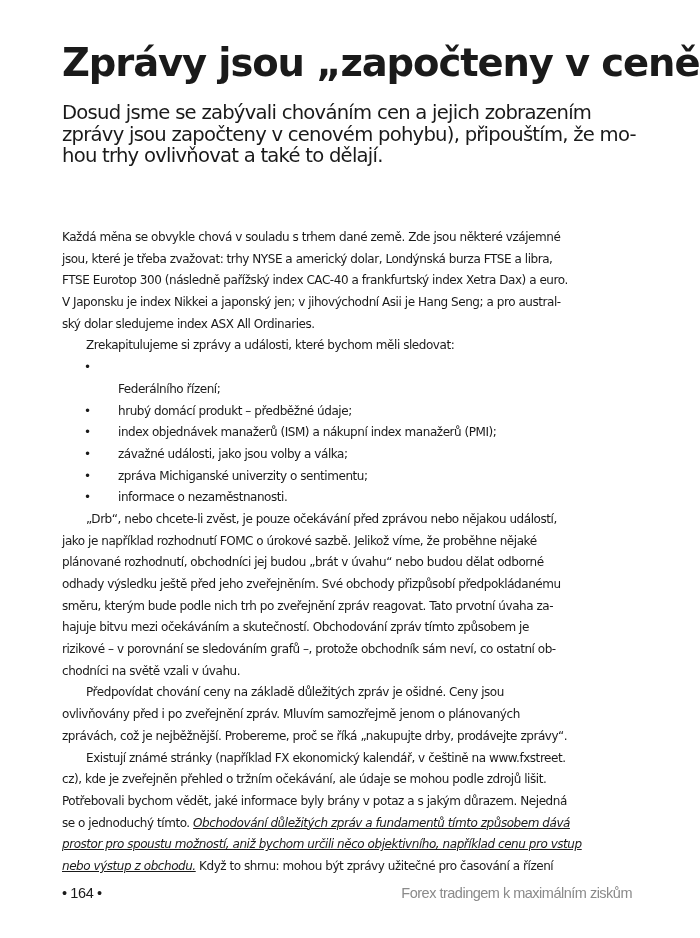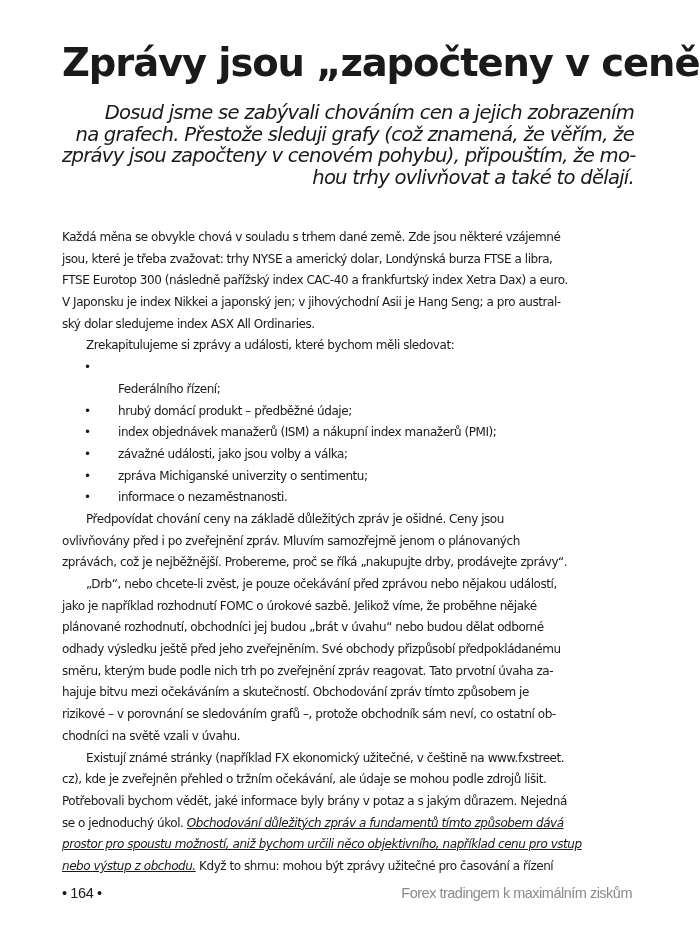--- a/index.html
+++ b/index.html
@@ -5,23 +5,23 @@
   html, body { margin:0; padding:0; background:#ffffff; }
   body { width:700px; height:938px; position:relative; overflow:hidden; color:#1a1a1a; }
   .page { position:absolute; left:62px; top:0; width:570px; }
   .title {
     position:absolute; left:0; top:38px; width:580px;
     font-family:"DejaVu Sans", sans-serif; font-weight:bold;
     font-size:38.5px; letter-spacing:-1.1px; line-height:50px; white-space:nowrap; margin:0;
   }
   .lead {
     position:absolute; left:0; top:98px; width:572px;
-    font-family:"DejaVu Sans", sans-serif; font-style:italic;
+    font-family:"DejaVu Sans", sans-serif; 
     font-size:19.6px; line-height:29.8px; letter-spacing:-0.75px; margin:0;
-    text-align:right;
+    text-align:left;
   }
   .lead .ln { display:block; white-space:nowrap; }
   .body {
     position:absolute; left:0; top:227px; width:570px;
     font-family:"DejaVu Sans", sans-serif; font-size:12px; line-height:21.7px;
     letter-spacing:-0.45px;
   }
   .ln { display:block; white-space:nowrap; height:21.7px; }
   .ind { padding-left:24px; }
   .bl { position:relative; padding-left:56px; }
@@ -33,21 +33,20 @@
   .booktitle { position:absolute; right:0; top:0; color:#8a8a8a; letter-spacing:-0.5px;text-align:center; }
 </style>
 </head>
 <body>
 
 <div class="page">
   <h1 class="title">Zprávy jsou „započteny v ceně“</h1>
 
   <div class="lead">
     <span class="ln">Dosud jsme se zabývali chováním cen a jejich zobrazením</span>
-    <span class="ln">na grafech. Přestože sleduji grafy (což znamená, že věřím, že</span>
     <span class="ln">zprávy jsou započteny v cenovém pohybu), připouštím, že mo-</span>
     <span class="ln">hou trhy ovlivňovat a také to dělají.</span>
   </div>
 
   <div class="body">
     <div>
       <span class="ln">Každá měna se obvykle chová v souladu s trhem dané země. Zde jsou některé vzájemné</span>
       <span class="ln">jsou, které je třeba zvažovat: trhy NYSE a americký dolar, Londýnská burza FTSE a libra,</span>
       <span class="ln">FTSE Eurotop 300 (následně pařížský index CAC-40 a frankfurtský index Xetra Dax) a euro.</span>
       <span class="ln">V Japonsku je index Nikkei a japonský jen; v jihovýchodní Asii je Hang Seng; a pro austral-</span>
@@ -71,41 +70,41 @@
       </div>
       <div>
         <span class="ln bl"><span class="dot">•</span><span>zpráva Michiganské univerzity o sentimentu;</span></span>
       </div>
       <div>
         <span class="ln bl"><span class="dot">•</span><span>informace o nezaměstnanosti.</span></span>
       </div>
     </div>
 
     <div>
-      <span class="ln ind">Předpovídat chování ceny na základě důležitých zpráv je ošidné. Ceny jsou</span>
-      <span class="ln">ovlivňovány před i po zveřejnění zpráv. Mluvím samozřejmě jenom o plánovaných</span>
-      <span class="ln">zprávách, což je nejběžnější. Probereme, proč se říká „nakupujte drby, prodávejte zprávy“.</span>
-    </div>
-
-    <div>
       <span class="ln ind">„Drb“, nebo chcete-li zvěst, je pouze očekávání před zprávou nebo nějakou událostí,</span>
       <span class="ln">jako je například rozhodnutí FOMC o úrokové sazbě. Jelikož víme, že proběhne nějaké</span>
       <span class="ln">plánované rozhodnutí, obchodníci jej budou „brát v úvahu“ nebo budou dělat odborné</span>
       <span class="ln">odhady výsledku ještě před jeho zveřejněním. Své obchody přizpůsobí předpokládanému</span>
       <span class="ln">směru, kterým bude podle nich trh po zveřejnění zpráv reagovat. Tato prvotní úvaha za-</span>
       <span class="ln">hajuje bitvu mezi očekáváním a skutečností. Obchodování zpráv tímto způsobem je</span>
       <span class="ln">rizikové – v porovnání se sledováním grafů –, protože obchodník sám neví, co ostatní ob-</span>
       <span class="ln">chodníci na světě vzali v úvahu.</span>
     </div>
 
     <div>
-      <span class="ln ind">Existují známé stránky (například FX ekonomický užitečné, v češtině na www.fxstreet.</span>
+      <span class="ln ind">Předpovídat chování ceny na základě důležitých zpráv je ošidné. Ceny jsou</span>
+      <span class="ln">ovlivňovány před i po zveřejnění zpráv. Mluvím samozřejmě jenom o plánovaných</span>
+      <span class="ln">zprávách, což je nejběžnější. Probereme, proč se říká „nakupujte drby, prodávejte zprávy“.</span>
+    </div>
+
+    <div>
+      <span class="ln ind">Existují známé stránky (například FX ekonomický kalendář, v češtině na www.fxstreet.</span>
       <span class="ln">cz), kde je zveřejněn přehled o tržním očekávání, ale údaje se mohou podle zdrojů lišit.</span>
       <span class="ln">Potřebovali bychom vědět, jaké informace byly brány v potaz a s jakým důrazem. Nejedná</span>
-      <span class="ln"><span>se o jednoduchý úkol. </span><span class="it">Obchodování důležitých zpráv a fundamentů tímto způsobem dává</span></span>
+      <span class="ln"><span>se o jednoduchý tímto. </span><span class="it">Obchodování důležitých zpráv a fundamentů tímto způsobem dává</span></span>
       <span class="ln it">prostor pro spoustu možností, aniž bychom určili něco objektivního, například cenu pro vstup</span>
       <span class="ln"><span class="it">nebo výstup z obchodu.</span><span> Když to shrnu: mohou být zprávy užitečné pro časování a řízení</span></span>
     </div>
   </div>
 </div>
 
 <div class="footer">
   <span class="pagenum">• 164 •</span>
   <span class="booktitle">Forex tradingem k maximálním ziskům</span>
 </div>

